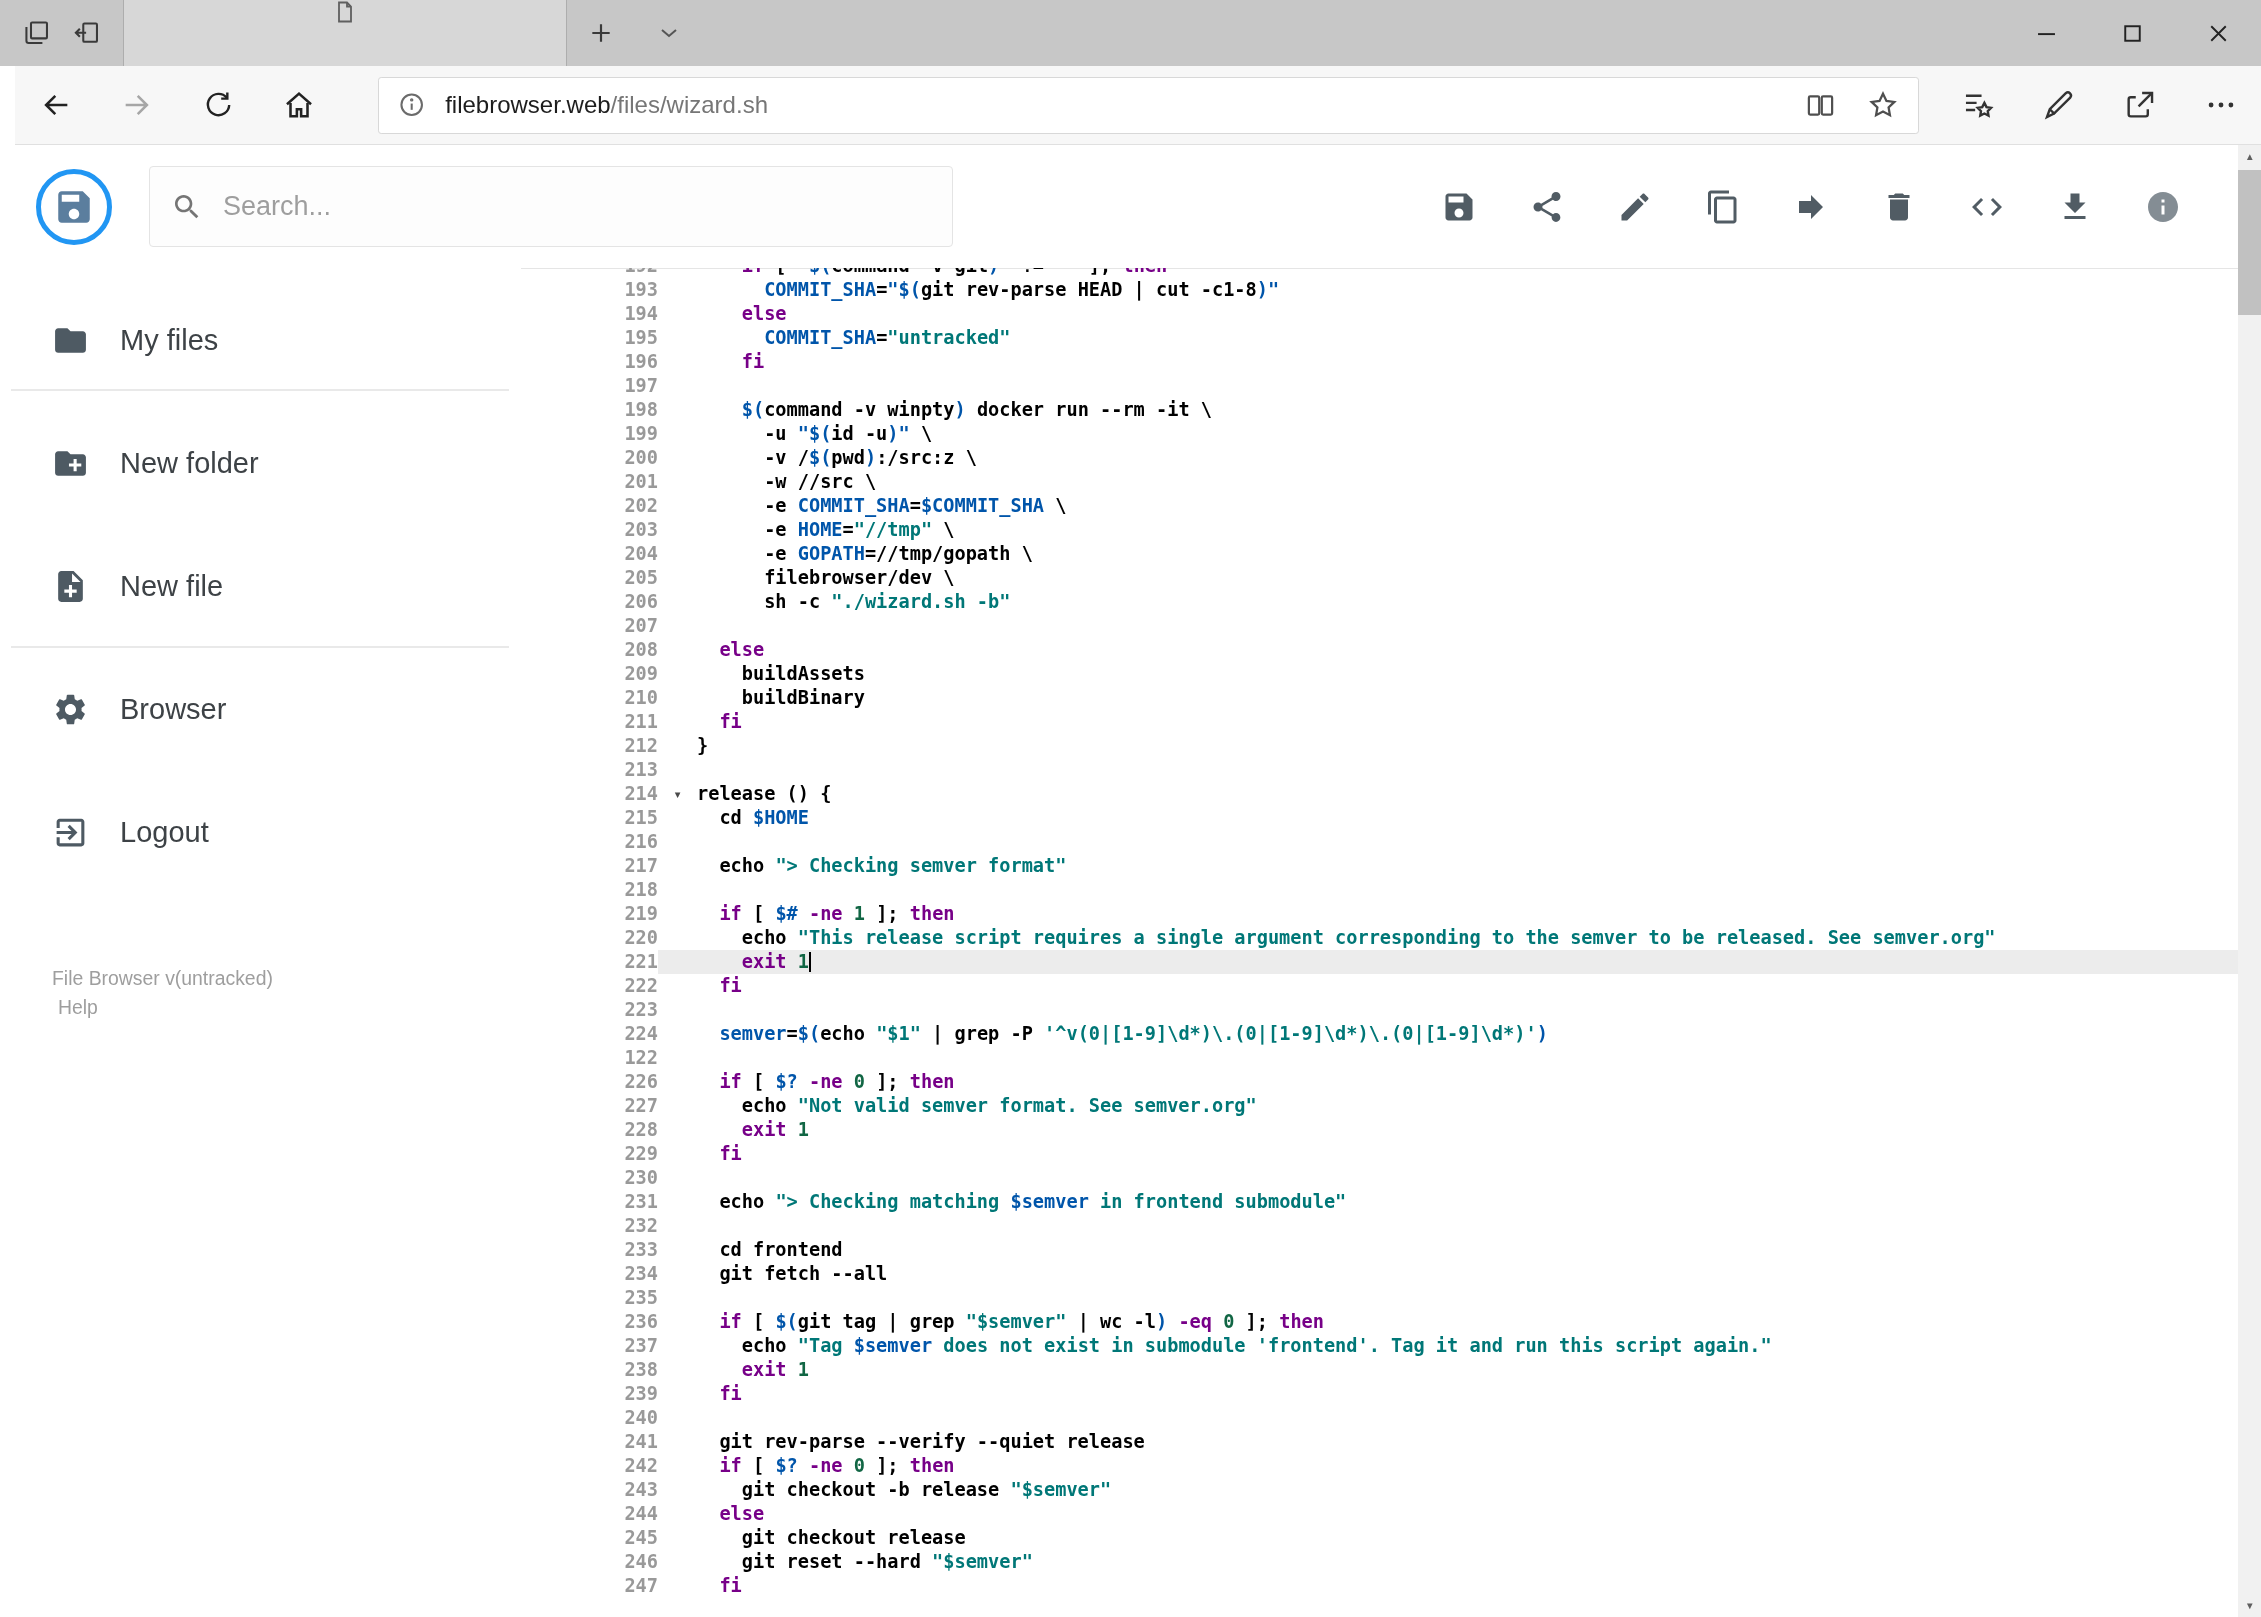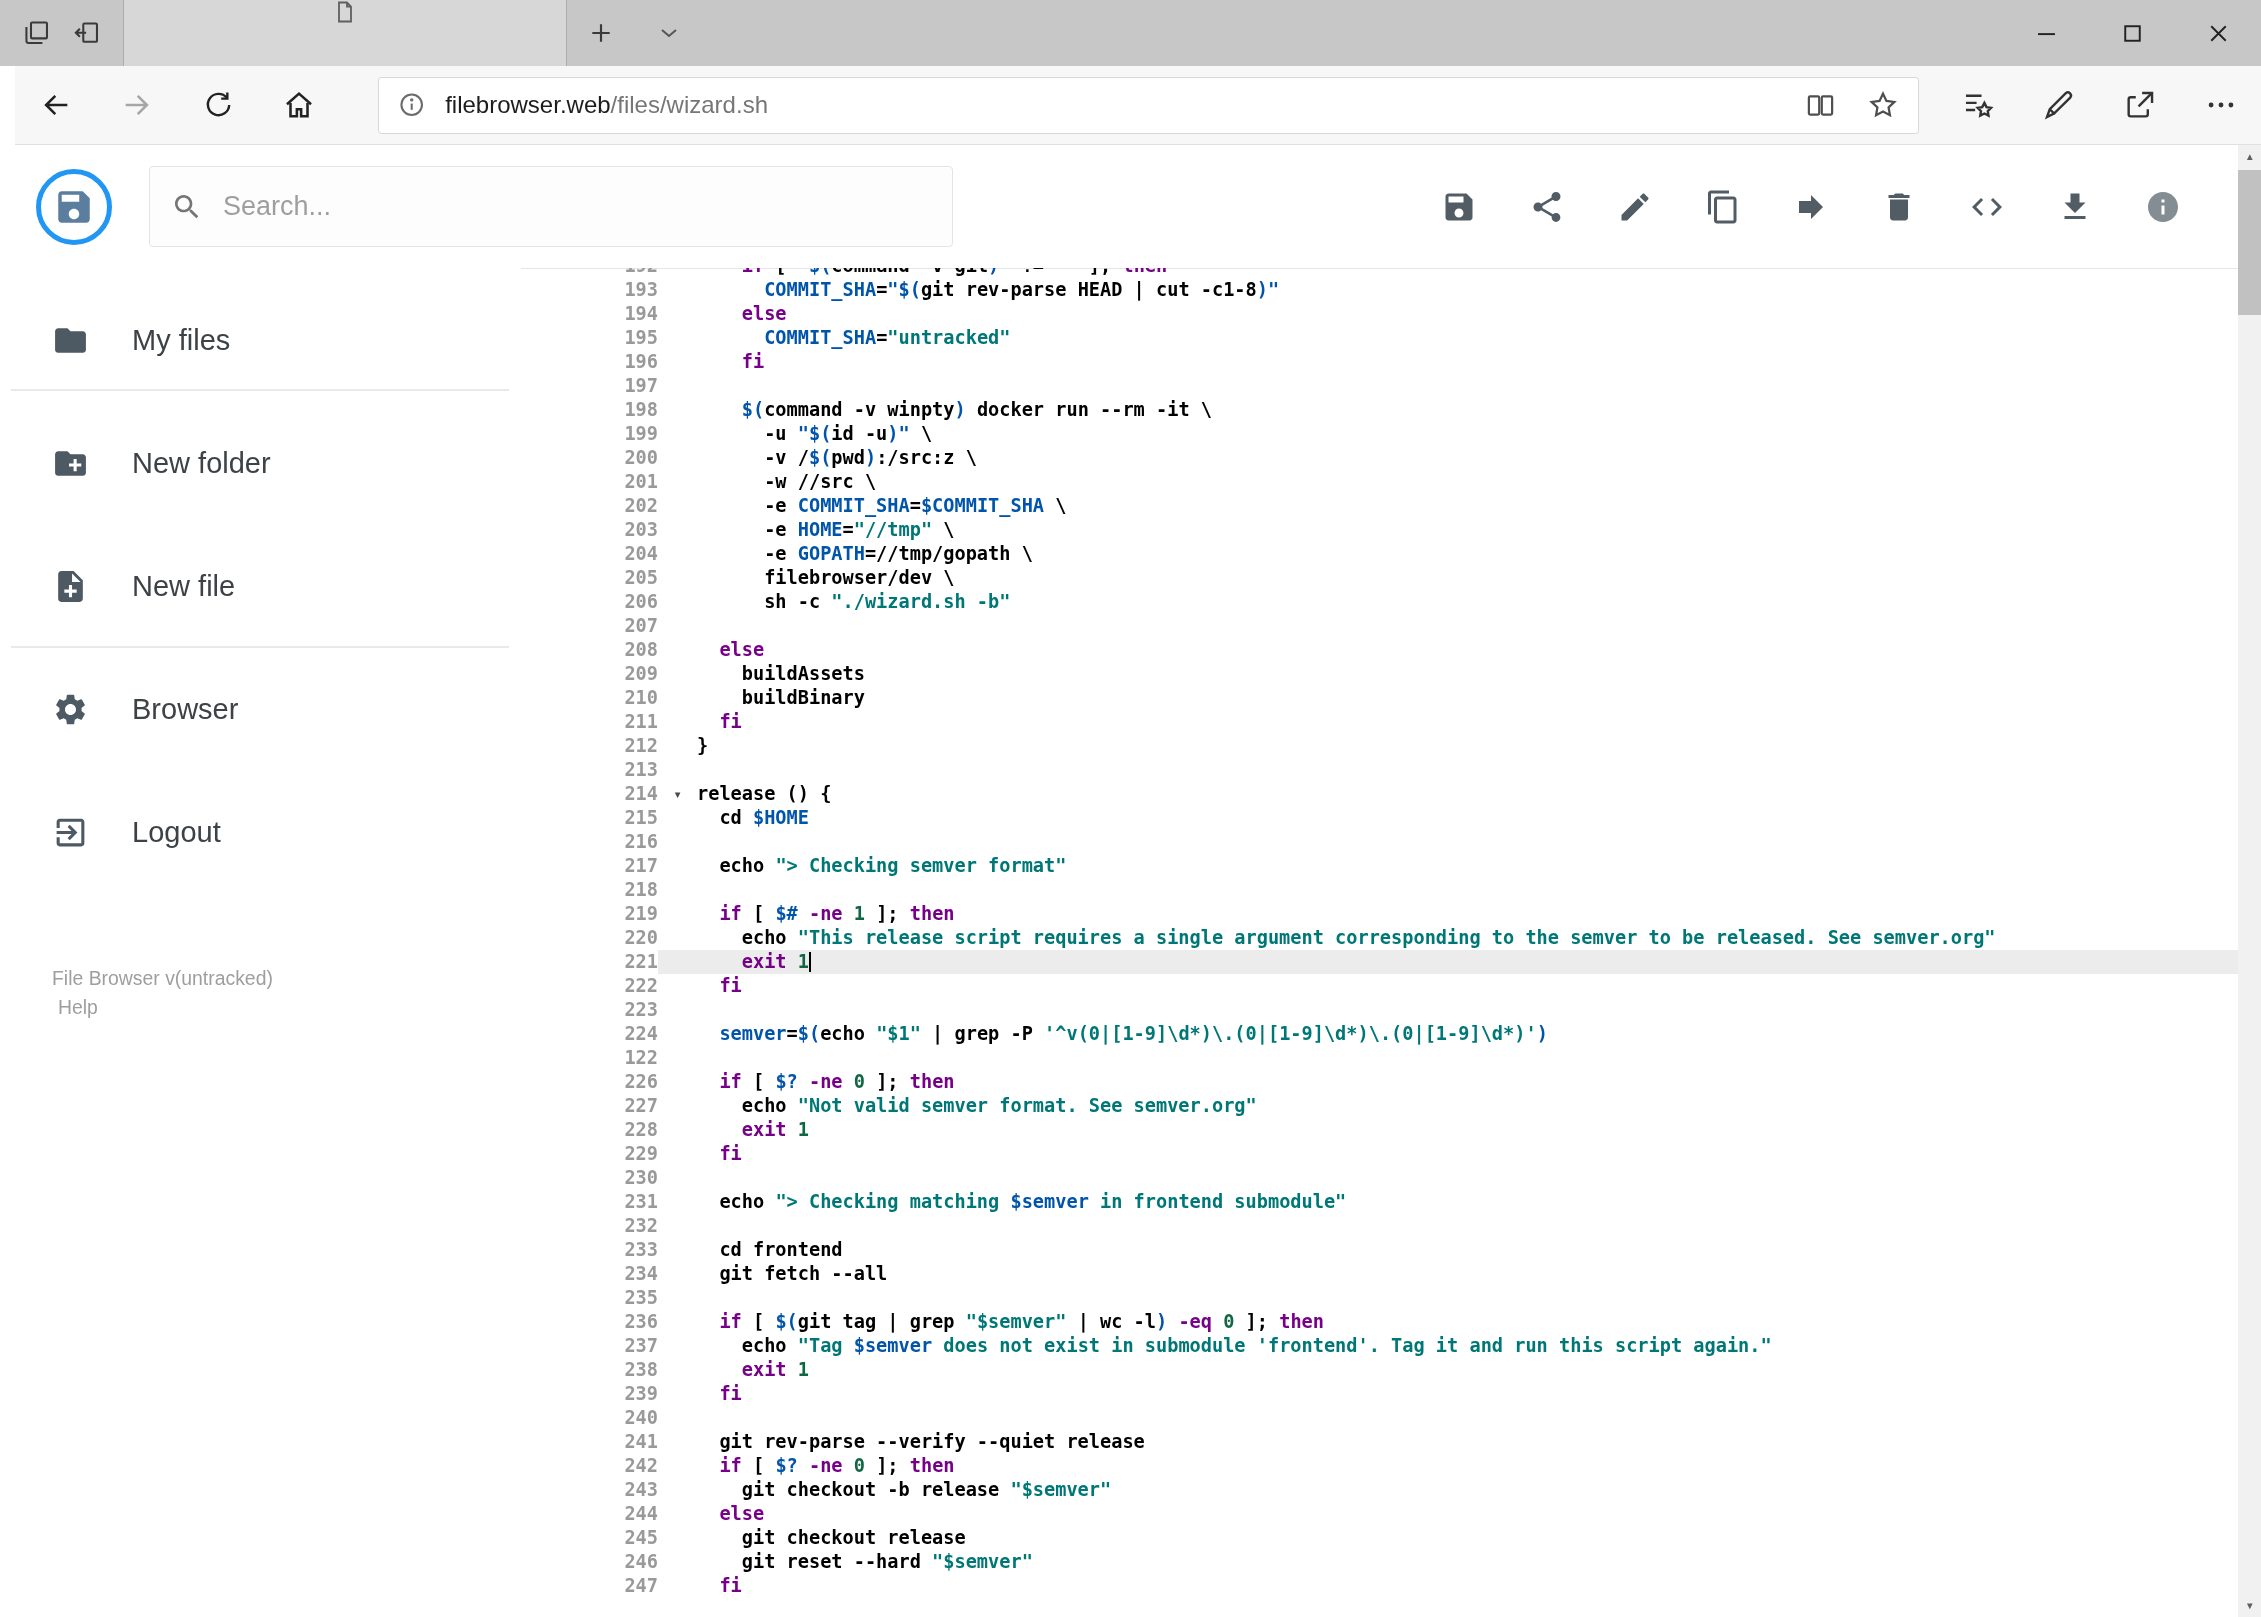--- a/index.html
+++ b/index.html
@@ -40,21 +40,21 @@
              display:flex;align-items:center;padding:16px 21px;box-sizing:border-box;gap:18px;background:#fdfdfd;}
   .searchbox input{border:none;outline:none;background:transparent;font-size:27px;flex:1;
                    font-family:"Liberation Sans",sans-serif;color:#333;}
   .searchbox input::placeholder{color:#9e9e9e;}
   .toolbar{margin-left:auto;margin-right:57px;display:flex;gap:52px;align-items:center;}
   .tb-btn{width:36px;height:36px;display:flex;align-items:center;justify-content:center;cursor:pointer;}
 
   
   .sidebar{position:absolute;top:268px;left:0;width:521px;bottom:0;background:#fff;padding-top:11.3px;
            box-sizing:border-box;}
-  .sb-item{height:123px;display:flex;align-items:center;padding-left:52px;gap:43px;cursor:pointer;}
+  .sb-item{height:123px;display:flex;align-items:center;padding-left:52px;gap:31px;cursor:pointer;}
   .sb-label{font-size:29px;color:#3d4246;}
   .sb-divider{position:absolute;left:11.3px;width:498px;height:1.6px;background:#e9e9e9;}
   .sb-footer{position:absolute;top:696px;left:52px;font-size:19.4px;color:#9e9e9e;line-height:29px;}
   .sb-help{color:#9e9e9e;cursor:pointer;}
 
   
   .editor{position:absolute;left:521px;top:268px;right:22.6px;bottom:0;overflow:hidden;
           font-family:"DejaVu Sans Mono","Liberation Mono",monospace;font-size:18.6px;line-height:24px;}
   .ed-inner{margin-top:-13.7px;font-weight:bold;}
   .cm-row{display:flex;height:24px;}

